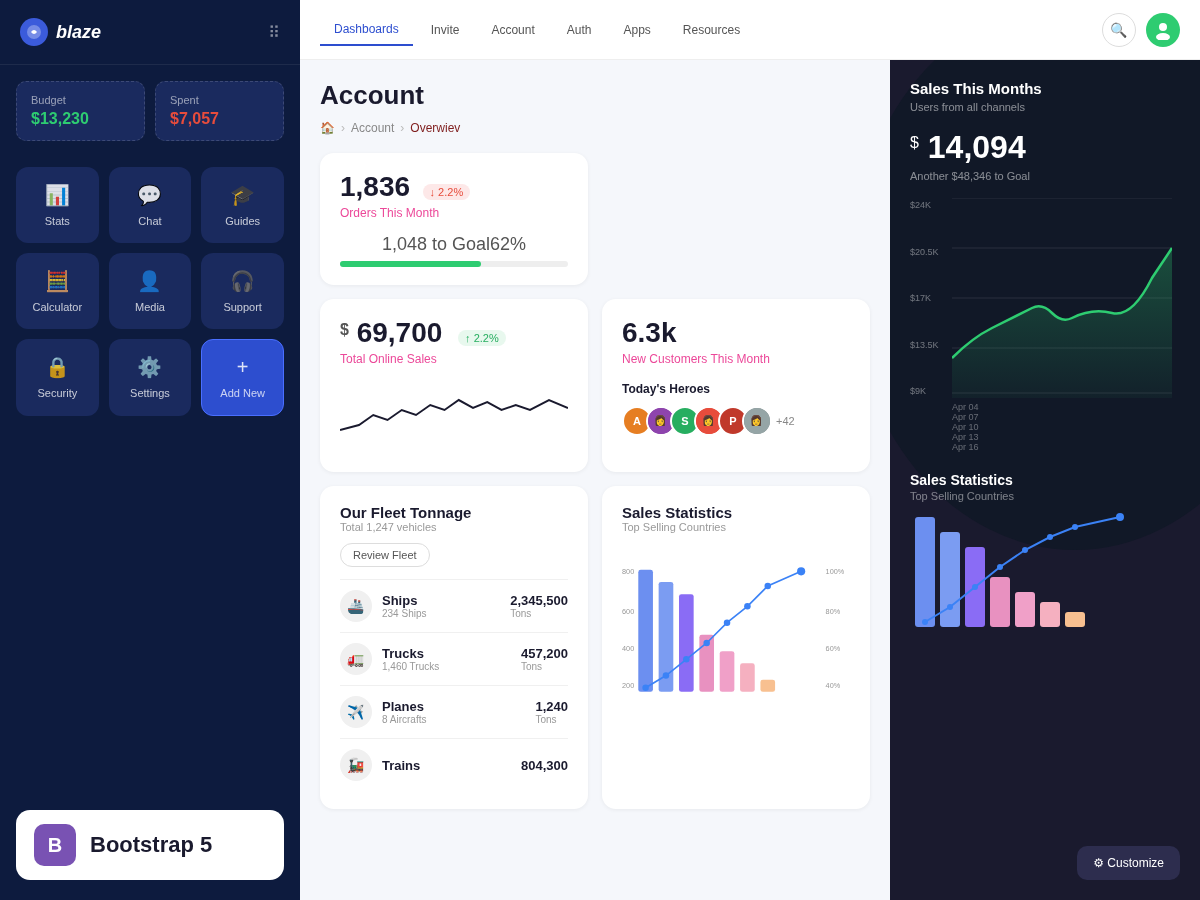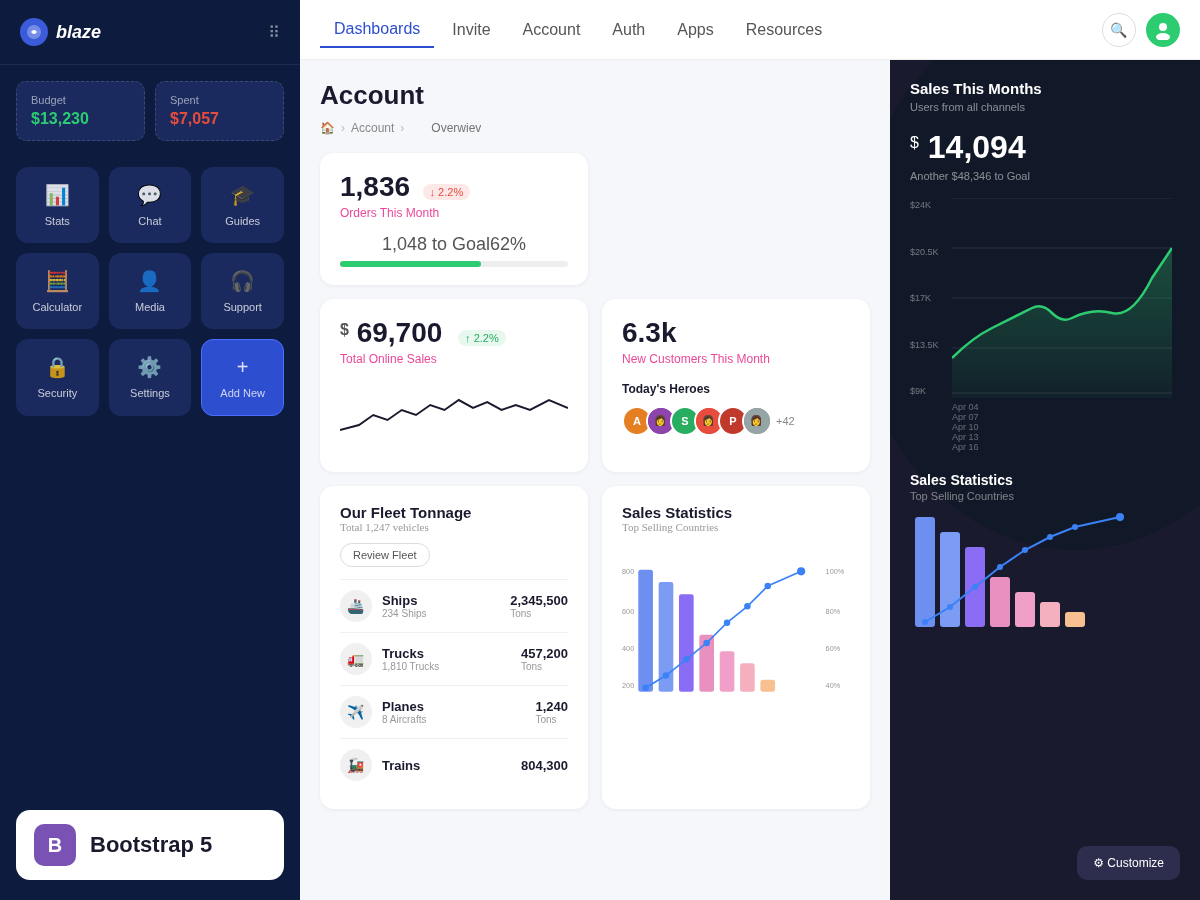--- a/index.html
+++ b/index.html
@@ -53,21 +53,21 @@
 
     
     .main { flex: 1; display: flex; flex-direction: column; overflow: hidden; }
 
     
     .topnav {
       background: white; display: flex; align-items: center; padding: 0 20px;
       height: 60px; border-bottom: 1px solid #eee; gap: 4px;
     }
     .nav-item {
-      padding: 8px 14px; font-size: 16px; color: #555; cursor: pointer; border-radius: 6px;
+      padding: 8px 14px; font-size: 12px; color: #555; cursor: pointer; border-radius: 6px;
       white-space: nowrap;
     }
     .nav-item.active { color: #2d4ecf; border-bottom: 2px solid #2d4ecf; border-radius: 0; }
     .topnav-right { margin-left: auto; display: flex; align-items: center; gap: 10px; }
     .search-icon-btn { width: 34px; height: 34px; border-radius: 50%; border: 1px solid #ddd; display: flex; align-items: center; justify-content: center; cursor: pointer; color: #3b5bdb; font-size: 14px; }
     .avatar-btn { width: 34px; height: 34px; border-radius: 50%; background: #2ecc71; display: flex; align-items: center; justify-content: center; overflow: hidden; cursor: pointer; }
 
     
     .content { flex: 1; display: flex; overflow: hidden; }
     .content-main { flex: 1; overflow-y: auto; padding: 20px 20px; background: #f5f7fb; }
@@ -75,21 +75,21 @@
 
     .page-header { display: flex; align-items: center; justify-content: space-between; margin-bottom: 10px; }
     .page-title { font-size: 26px; font-weight: 700; color: #1a1a2e; }
     .header-actions { display: flex; gap: 10px; }
     .btn-invite { background: #2d2d4e; color: white; border: none; padding: 8px 16px; border-radius: 8px; cursor: pointer; font-size: 13px; display: flex; align-items: center; gap: 6px; }
     .btn-create { background: #2ecc71; color: white; border: none; padding: 8px 18px; border-radius: 8px; cursor: pointer; font-size: 13px; font-weight: 600; }
 
     .breadcrumb { display: flex; align-items: center; gap: 6px; font-size: 12px; color: #888; margin-bottom: 18px; }
     .breadcrumb a { color: #888; text-decoration: none; }
     .breadcrumb .sep { color: #bbb; }
-    .breadcrumb .current { color: #737373; margin-left: 21px; }
+    .breadcrumb .current { color: #7f1d1d; }
 
     
     .stats-grid { display: grid; grid-template-columns: 1fr 1fr; gap: 14px; margin-bottom: 14px; }
     .stat-card { background: white; border-radius: 14px; padding: 18px 20px; box-shadow: 0 1px 4px rgba(0,0,0,0.06); }
     .stat-number { font-size: 28px; font-weight: 700; color: #1a1a2e; }
     .stat-badge { display: inline-flex; align-items: center; gap: 2px; font-size: 11px; padding: 2px 7px; border-radius: 12px; margin-left: 8px; }
     .stat-badge.red { background: #fde8e8; color: #e74c3c; }
     .stat-badge.green { background: #e8f8ee; color: #27ae60; }
     .stat-label { font-size: 12px; color: #ec4899; margin-top: 3px; }
     .stat-progress-row { display: flex; align-items: center; justify-content: center; margin-top: 14px; font-size: 18px; color: #555; }
@@ -109,21 +109,21 @@
     .rp-title { font-size: 15px; font-weight: 600; color: white; margin-bottom: 4px; }
     .rp-subtitle { font-size: 11px; color: rgba(255,255,255,0.5); margin-bottom: 16px; }
     .rp-big-number { font-size: 32px; font-weight: 700; color: white; }
     .rp-big-number .dollar-sm { font-size: 16px; font-weight: 400; vertical-align: top; margin-top: 4px; display: inline-block; }
     .rp-goal-text { font-size: 11px; color: rgba(255,255,255,0.5); margin-top: 4px; margin-bottom: 16px; }
 
     
     .bottom-grid { display: grid; grid-template-columns: 1fr 1fr; gap: 14px; }
     .bottom-card { background: white; border-radius: 14px; padding: 18px 20px; box-shadow: 0 1px 4px rgba(0,0,0,0.06); }
     .section-title { font-size: 15px; font-weight: 700; color: #1a1a2e; }
-    .section-subtitle { font-size: 11px; color: #999; margin-bottom: 10px; font-family: Liberation Serif, serif; }
+    .section-subtitle { font-size: 11px; color: #999; margin-bottom: 10px; }
     .fleet-btn { border: 1px solid #ddd; background: white; color: #555; padding: 5px 12px; border-radius: 16px; font-size: 11px; cursor: pointer; margin-bottom: 12px; }
     .fleet-row { display: flex; align-items: center; justify-content: space-between; padding: 10px 0; border-top: 1px solid #f0f0f0; }
     .fleet-icon { width: 32px; height: 32px; background: #f0f0f0; border-radius: 50%; display: flex; align-items: center; justify-content: center; font-size: 14px; }
     .fleet-name { font-size: 13px; font-weight: 600; color: #1a1a2e; }
     .fleet-sub { font-size: 10px; color: #999; }
     .fleet-value { font-size: 13px; font-weight: 600; color: #1a1a2e; text-align: right; }
     .fleet-unit { font-size: 10px; color: #999; }
 
     
     .heroes-row { display: flex; align-items: center; gap: -4px; margin-top: 10px; }
@@ -343,21 +343,21 @@
             <div>
               <div class="fleet-value">2,345,500</div>
               <div class="fleet-unit">Tons</div>
             </div>
           </div>
           <div class="fleet-row">
             <div style="display:flex;align-items:center;gap:10px">
               <div class="fleet-icon">🚛</div>
               <div>
                 <div class="fleet-name">Trucks</div>
-                <div class="fleet-sub">1,810 Trucks</div>
+                <div class="fleet-sub">1,460 Trucks</div>
               </div>
             </div>
             <div>
               <div class="fleet-value">457,200</div>
               <div class="fleet-unit">Tons</div>
             </div>
           </div>
           <div class="fleet-row">
             <div style="display:flex;align-items:center;gap:10px">
               <div class="fleet-icon">✈️</div>

